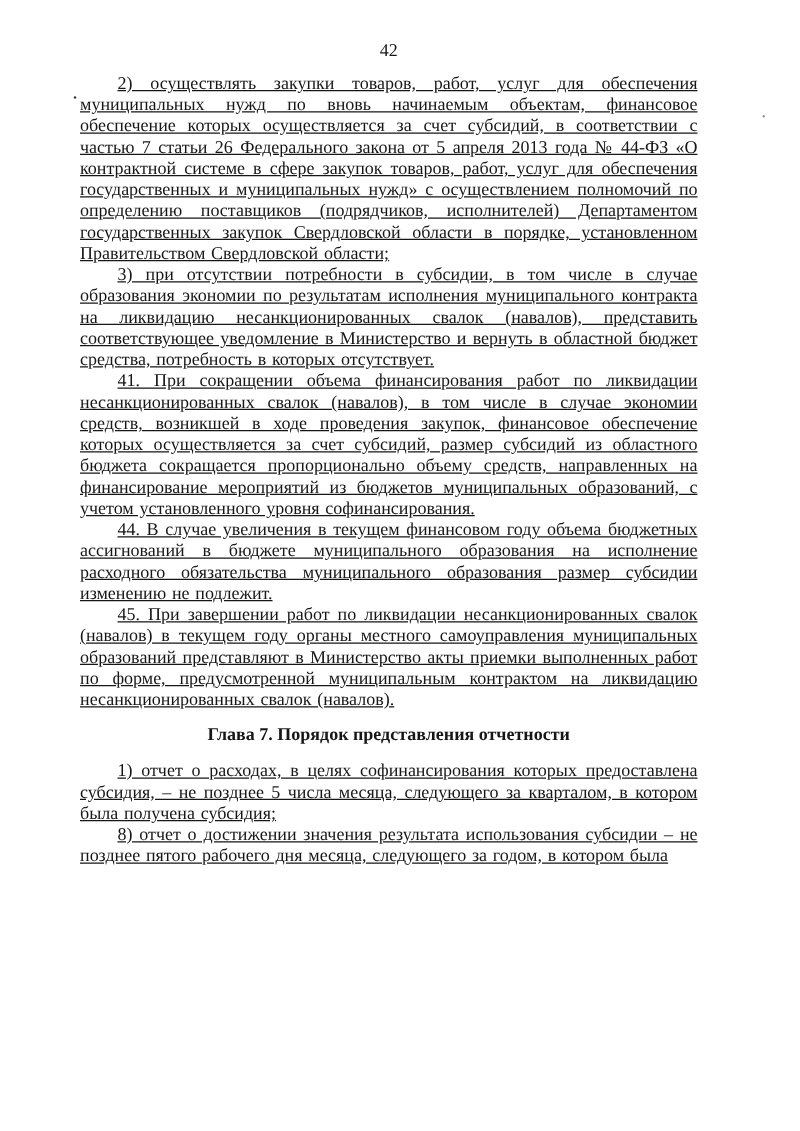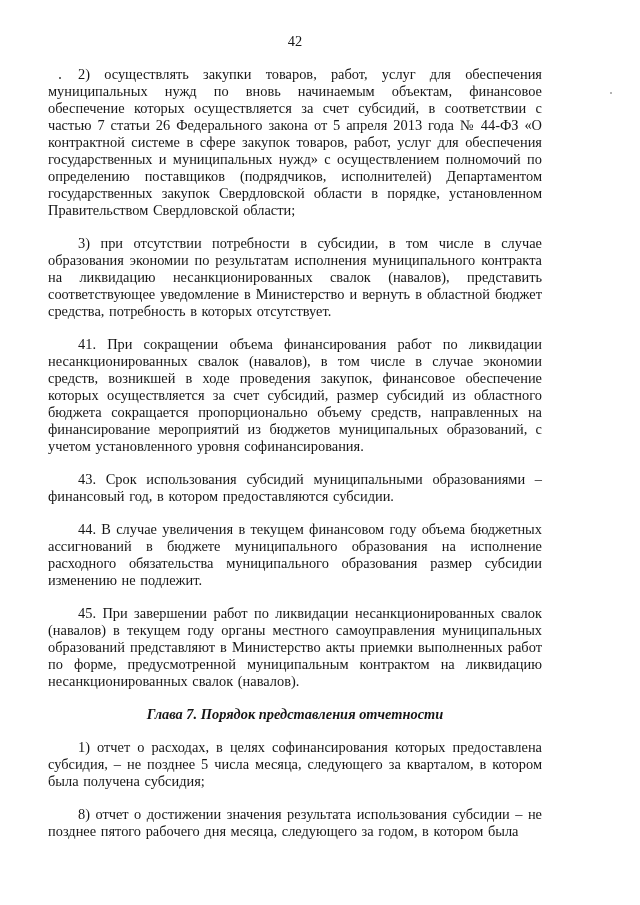--- a/index.html
+++ b/index.html
@@ -11,41 +11,41 @@
     position: relative;
     width: 620px;
     height: 905px;
     background: #ffffff;
     color: #161616;
     font-family: "Liberation Serif", "DejaVu Serif", serif;
     font-size: 14.4px;
     line-height: 17px;
     overflow: hidden;
     box-sizing: border-box;
-    padding: 33px 62px 0 32px;
+    padding: 33px 62px 0 64px;
   }
   .page-number {
     text-align: center;
     margin: 0 0 9px 0;
     font-size: 14.4px;
   }
   .doc-body p {
-    margin: 16px;
+    margin: 0;
     text-align: justify;
     text-indent: 30px;
     word-spacing: 1px;
+    text-decoration: underline;
   }
   .chapter-heading {
     font-size: 14.4px;
     font-weight: bold;
     text-align: center;
     text-indent: 0;
     margin: 11px 0 12px 0;
     line-height: 17px;
-    font-style: italic;
   }
   .scan-speck {
     position: absolute;
     background: #555;
     border-radius: 50%;
   }
   .speck-1 { left: 59px;  top: 77px; width: 2px; height: 2px; background:#3a3a3a; }
   .speck-2 { left: 610px; top: 92px; width: 2px; height: 2px; background:#9a9a9a; }
 </style>
 </head>
@@ -57,21 +57,20 @@
 
   <div class="doc-body">
 
     <p>2) осуществлять закупки товаров, работ, услуг для обеспечения муниципальных нужд по вновь начинаемым объектам, финансовое обеспечение которых осуществляется за счет субсидий, в соответствии с частью 7 статьи 26 Федерального закона от 5 апреля 2013 года № 44-ФЗ «О контрактной системе в сфере закупок товаров, работ, услуг для обеспечения государственных и муниципальных нужд» с осуществлением полномочий по определению поставщиков (подрядчиков, исполнителей) Департаментом государственных закупок Свердловской области в порядке, установленном Правительством Свердловской области;</p>
 
     <p>3) при отсутствии потребности в субсидии, в том числе в случае образования экономии по результатам исполнения муниципального контракта на ликвидацию несанкционированных свалок (навалов), представить соответствующее уведомление в Министерство и вернуть в областной бюджет средства, потребность в которых отсутствует.</p>
 
     <p>41. При сокращении объема финансирования работ по ликвидации несанкционированных свалок (навалов), в том числе в случае экономии средств, возникшей в ходе проведения закупок, финансовое обеспечение которых осуществляется за счет субсидий, размер субсидий из областного бюджета сокращается пропорционально объему средств, направленных на финансирование мероприятий из бюджетов муниципальных образований, с учетом установленного уровня софинансирования.</p>
 
 
-    <p>43. Срок использования субсидий муниципальными образованиями – финансовый год, в котором предоставляются субсидии.</p>
 
     <p>44. В случае увеличения в текущем финансовом году объема бюджетных ассигнований в бюджете муниципального образования на исполнение расходного обязательства муниципального образования размер субсидии изменению не подлежит.</p>
 
     <p>45. При завершении работ по ликвидации несанкционированных свалок (навалов) в текущем году органы местного самоуправления муниципальных образований представляют в Министерство акты приемки выполненных работ по форме, предусмотренной муниципальным контрактом на ликвидацию несанкционированных свалок (навалов).</p>
 
     <h2 class="chapter-heading">Глава 7. Порядок представления отчетности</h2>
 
 
     <p>1) отчет о расходах, в целях софинансирования которых предоставлена субсидия, – не позднее 5 числа месяца, следующего за кварталом, в котором была получена субсидия;</p>
 

